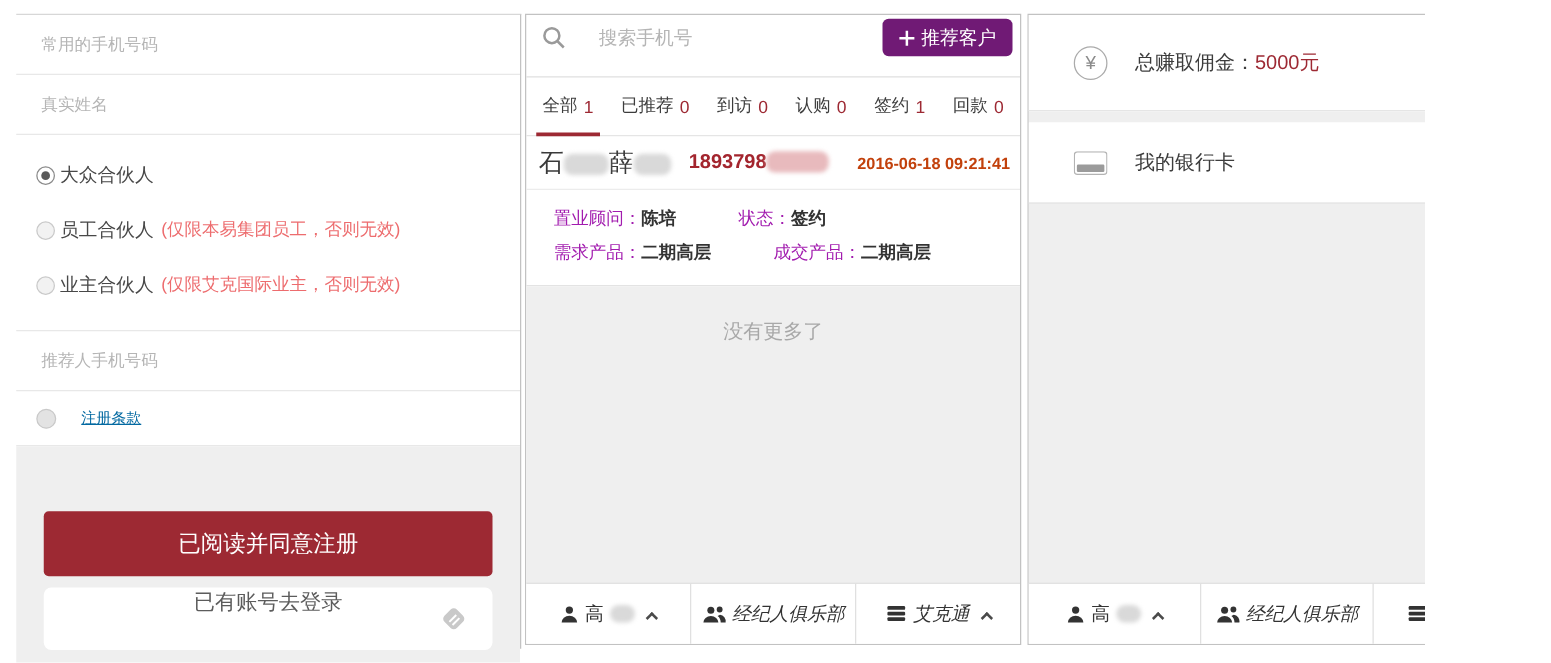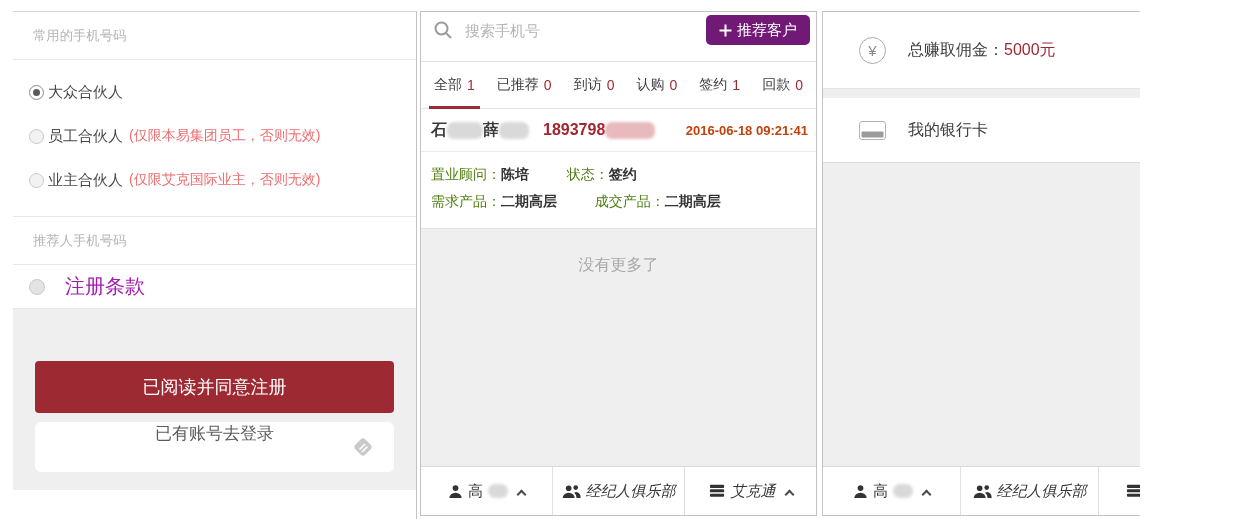--- a/index.html
+++ b/index.html
@@ -32,54 +32,54 @@
   .reg .radio-section { padding:10px 16px 14px; border-bottom:1px solid #e8e8e8; }
   .radio-row { display:flex; align-items:center; min-height:44px; font-size:15px; color:#484848;text-align:center; }
   .radio { display:inline-block; width:15px; height:15px; border-radius:50%;
     background:#f2f2f2; border:1px solid #c9c9c9; margin-right:4px; position:relative; flex:none; }
   .radio.sel { border-color:#8a8a8a; background:#fff; }
   .radio.sel::after { content:""; position:absolute; left:3px; top:3px;
     width:7px; height:7px; border-radius:50%; background:#5a5a5a; }
   .radio-note { color:#ed6c6e; font-size:14px; margin-left:6px; }
   .terms-row { height:44px; display:flex; align-items:center; gap:16px;
     padding:0 16px; border-bottom:1px solid #e8e8e8; }
-  .terms-link { color:#a21caf; font-size:20px; cursor:pointer; }
+  .terms-link { color:#0369a1; font-size:12px; cursor:pointer;text-decoration:underline; }
   .reg-gray { background:#efefef; height:181px; padding:52px 22px 0; }
   .btn-register { display:block; width:100%; height:52px; background:#9d2933;
     color:#fff; font-size:18px; border:none; border-radius:4px; cursor:pointer;
     font-family:inherit; }
   .btn-login { margin-top:9px; width:100%; height:50px; background:#fff;
     border-radius:6px; display:flex; align-items:flex-start; justify-content:center;
     position:relative; color:#5c5c5c; font-size:17px; cursor:pointer; }
   .btn-login .diamond { position:absolute; right:18px; top:12px; }
 
   
   .cust { left:420px; width:397px; height:505px; border:1px solid #c2c2c2;
     display:flex; flex-direction:column; }
-  .search-row { height:50px; display:flex; align-items:center; gap:12px;
+  .search-row { height:50px; display:flex; align-items:center; gap:26px;
     padding:0 6px 13px 12px; border-bottom:1px solid #e0e0e0; }
   .search-row input { font-size:15px; flex:1; }
   .btn-recommend { flex:none; display:flex; align-items:center; gap:5px;
     background:#701a75; color:#fff; font-size:15px; border:none; border-radius:5px;
     height:30px; padding:0 13px; cursor:pointer; font-family:inherit; }
   .tabs { height:47px; display:flex; justify-content:space-between;
     padding:0 8px; border-bottom:1px solid #e5e5e5; }
   .tab { display:flex; align-items:center; gap:5px; padding:0 5px; font-size:14px;
     color:#3d3d3d; position:relative; cursor:pointer; }
   .tab .cnt { color:#9d2933; }
   .tab.active::after { content:""; position:absolute; left:0; right:0; bottom:-1px;
     height:3px; background:#9d2933; }
   .card-head { height:43px; display:flex; align-items:center;
     padding:0 8px 0 10px; border-bottom:1px solid #ececec; }
-  .cust-name { font-size:16px; font-weight:bold; color:#3a3a3a; }
+  .cust-name { font-size:20px; font-weight:normal; color:#3a3a3a; }
   .cust-phone { font-size:16px; font-weight:bold; color:#a3252e; margin-left:14px; }
   .cust-time { margin-left:auto; font-size:13px; font-weight:bold; color:#c2410c; }
   .card-body { padding:9px 10px 13px; font-size:14px; line-height:27px;
     border-bottom:1px solid #e3e3e3; }
-  .lbl { color:#4d7c0f; }
+  .lbl { color:#a21caf;margin-left:12px; }
   .val { color:#333; font-weight:bold; }
   .pair-gap { display:inline-block; width:30px; }
   .gray-zone { flex:1; background:#efefef; text-align:center; }
   .no-more { padding-top:26px; font-size:16px; color:#a8a8a8; }
   .bottom-nav { height:49px; display:flex; border-top:1px solid #d9d9d9; background:#fff; }
   .nav-item { flex:1; display:flex; align-items:center; justify-content:center;
     gap:5px; font-size:15px; color:#333; cursor:pointer; }
   .nav-item + .nav-item { border-left:1px solid #e0e0e0;font-style:italic; }
 
   
@@ -98,20 +98,23 @@
 </style>
 </head>
 <body>
 
 <div class="stage">
 
   <div class="panel reg">
     <div class="input-row">
       <input type="text" placeholder="常用的手机号码" style="">
     </div>
+    <div class="input-row">
+      <input type="text" placeholder="真实姓名" style="">
+    </div>
 
     <div class="radio-section">
       <div class="radio-row">
         <span class="radio sel"></span>
         <span>大众合伙人</span>
         <span class="radio-note"></span>
       </div>
       <div class="radio-row">
         <span class="radio"></span>
         <span>员工合伙人</span>

